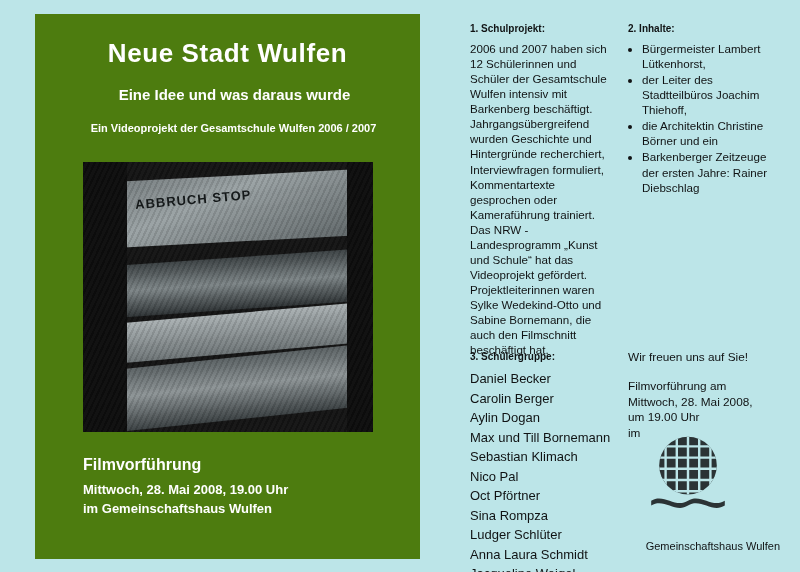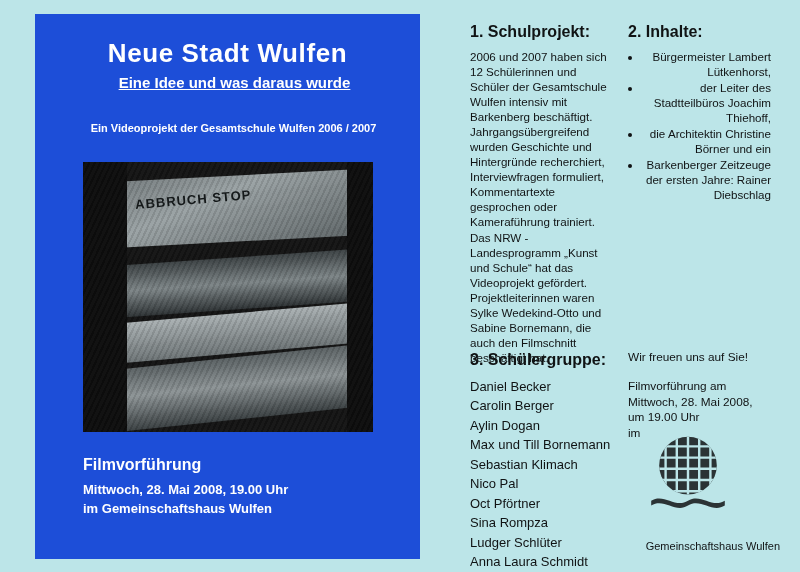--- a/index.html
+++ b/index.html
@@ -21,43 +21,42 @@
     height: 572px;
     background: #bce5e8;
   }
   
   .poster {
     position: absolute;
     left: 35px;
     top: 14px;
     width: 385px;
     height: 545px;
-    background: #1d4ed8;
+    background: #4d7c0f;
     color: #ffffff;
     overflow: hidden;
   }
   .poster-title {
     position: absolute;
     top: 24px;
     left: 0;
     width: 385px;
     text-align: center;
     font-size: 26px;
     font-weight: bold;
     letter-spacing: 0.6px;
   }
   .poster-sub {
     position: absolute;
-    top: 60px;
+    top: 72px;
     left: 0;
     width: 399px;
     text-align: center;
     font-size: 15px;
     font-weight: bold;
-    text-decoration: underline;
   }
   .poster-credit {
     position: absolute;
     top: 108px;
     left: 0;
     width: 397px;
     text-align: center;
     font-size: 11px;
     font-weight: bold;
   }
@@ -141,21 +140,21 @@
   }
   
   .col {
     position: absolute;
     font-size: 11.6px;
     line-height: 1.30;
     color: #101314;
   }
   .col h3 {
     margin: 0 0 6px 0;
-    font-size: 16px;
+    font-size: 10px;
     font-weight: bold;
   }
   .col p {
     margin: 0;
   }
   .col-1 { left: 470px; top: 22px;  width: 140px; }
   .col-2 { left: 628px; top: 22px;  width: 143px; }
   .col-3 { left: 470px; top: 350px; width: 150px; }
   .col-4 { left: 628px; top: 350px; width: 145px; }
 
@@ -165,21 +164,21 @@
     list-style: none;
     font-size: 13px;
     line-height: 1.50;
   }
   .bullets {
     margin: 4px 0 0 0;
     padding: 0 0 0 14px;
     list-style: disc;
     line-height: 1.30;
   }
-  .bullets li { margin-bottom: 1px; text-align: right; }
+  .bullets li { margin-bottom: 1px; }
 
   .happy {
     font-size: 11.8px;
     margin-bottom: 14px;
   }
   .screening {
     font-size: 11.8px;
     line-height: 1.32;
   }
   

